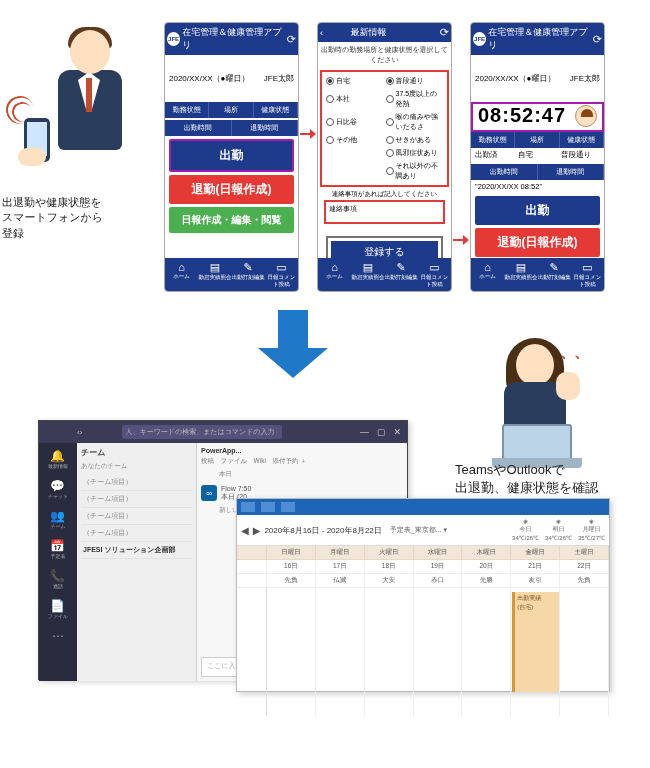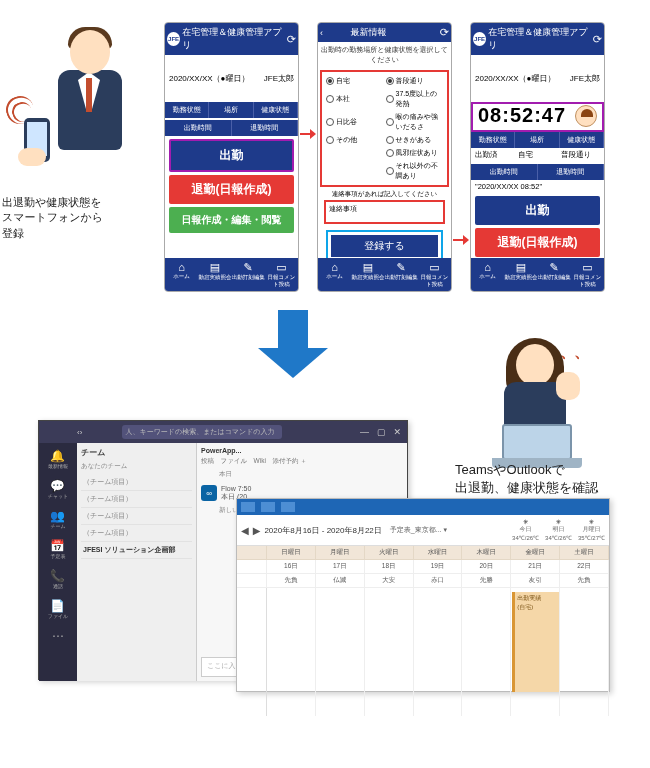--- a/index.html
+++ b/index.html
@@ -30,21 +30,21 @@
 .bottomnav{position:absolute;bottom:0;left:0;right:0;background:#1e3a8a;display:flex;padding:3px 0}
 .nav-item{flex:1;text-align:center;color:#fff;font-size:5.5px}
 .nav-item .ico{font-size:11px;display:block}
 .sub-hdr{font-size:7px;text-align:center;padding:3px;color:#333}
 .radio-grid{border:2px solid #e53935;margin:2px;padding:4px;display:grid;grid-template-columns:1fr 1fr;gap:3px 2px;font-size:7px}
 .radio-item{display:flex;align-items:center;gap:2px}
 .radio{width:8px;height:8px;border:1px solid #555;border-radius:50%;display:inline-block;flex-shrink:0}
 .radio.checked::after{content:"";display:block;width:4px;height:4px;background:#333;border-radius:50%;margin:1px}
 .note-lbl{font-size:6.5px;text-align:center;margin:3px 0 1px}
 .note-box{border:2px solid #e53935;margin:0 6px;padding:2px 3px;height:24px;font-size:7px}
-.reg-btn-wrap{border:2px solid #0ea5e9;margin:6px 8px;padding:3px}
+.reg-btn-wrap{border:2px solid #737373;margin:12px 8px;padding:3px}
 .reg-btn{background:#1e3a8a;color:#fff;text-align:center;padding:4px;font-size:10px}
 .caption-left{position:absolute;left:2px;top:195px;font-size:11px;line-height:1.4;color:#222}
 .caption-right{position:absolute;left:455px;top:461px;font-size:13px;line-height:1.4;color:#222}
 .arrow12{position:absolute;left:300px;top:128px;width:16px;height:16px}
 .arrow12::before{content:"";position:absolute;left:0;top:5px;width:12px;height:2px;background:#e53935}
 .arrow12::after{content:"";position:absolute;right:0;top:1px;border-left:6px solid #e53935;border-top:5px solid transparent;border-bottom:5px solid transparent}
 .arrow23{position:absolute;left:453px;top:234px;width:16px;height:16px}
 .arrow23::before{content:"";position:absolute;left:0;top:5px;width:12px;height:2px;background:#e53935}
 .arrow23::after{content:"";position:absolute;right:0;top:1px;border-left:6px solid #e53935;border-top:5px solid transparent;border-bottom:5px solid transparent}
 .big-arrow{position:absolute;left:258px;top:310px;width:0;height:0}

